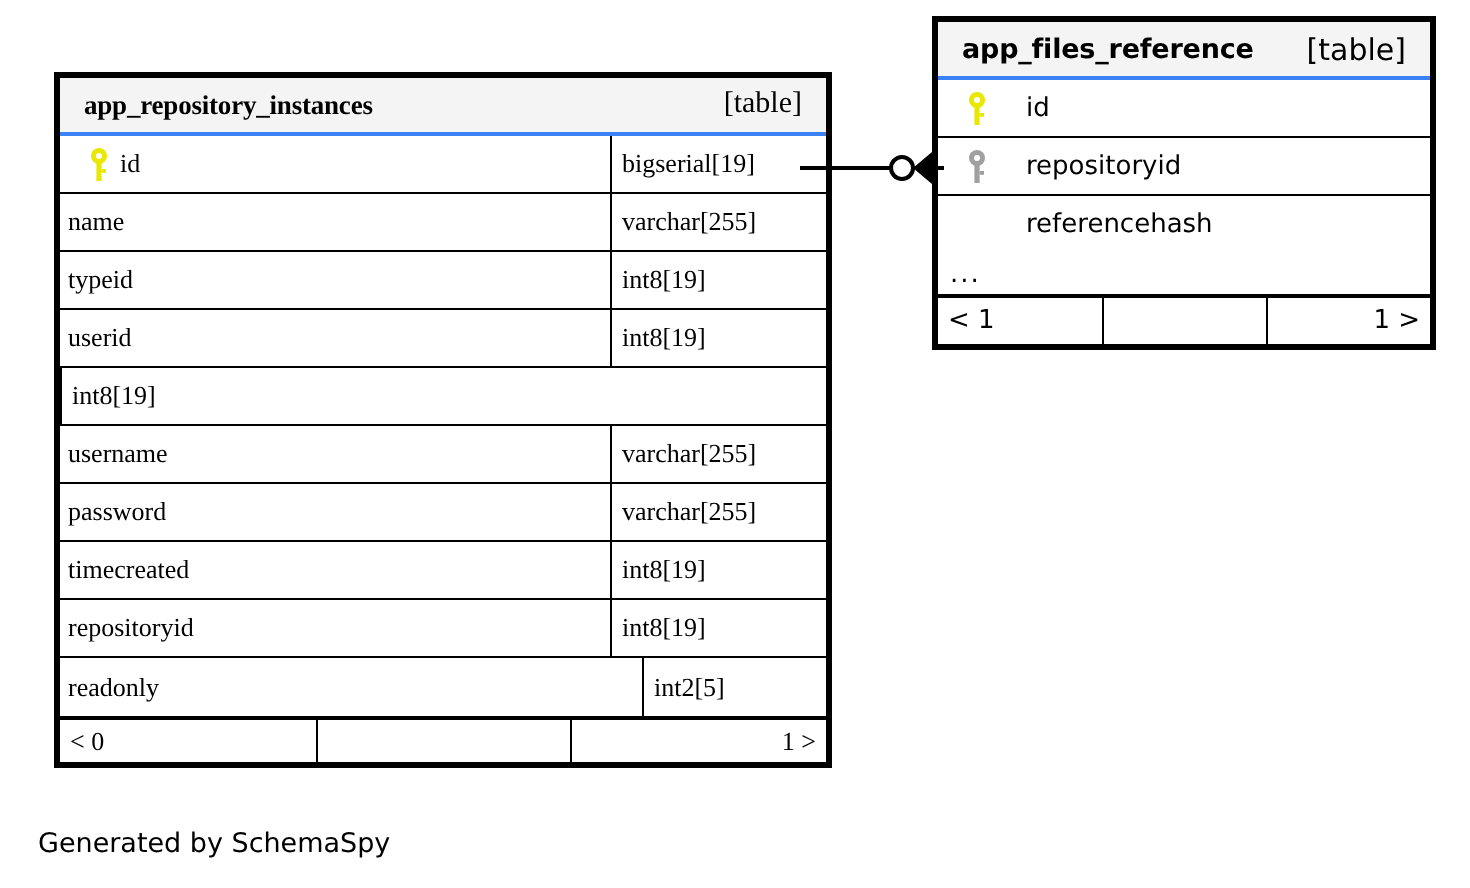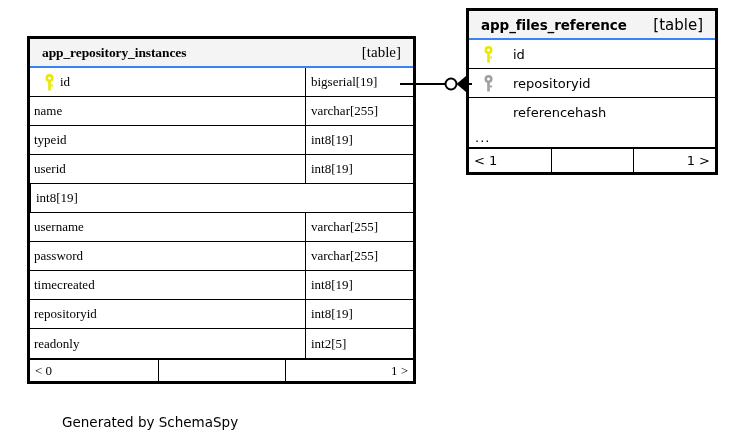--- a/index.html
+++ b/index.html
@@ -134,21 +134,20 @@
     height: 32px;
   }
 
   
   .caption {
     position: absolute;
     left: 19px;
     top: 414px;
     font-size: 13.5px;
     white-space: nowrap;
-    margin-left: 43px;
   }
 </style>
 </head>
 <body>
 
 <div class="er-table" id="table-left" style="left:27px; top:36px; width:389px;font-family:Liberation Serif, serif;">
 
   <div class="tbl-header">
     <span class="tbl-name">app_repository_instances</span>
     <span class="tbl-tag">[table]</span>
@@ -221,21 +220,21 @@
       <div class="cell-name indent">
         <span class="col-label">repositoryid</span>
       </div>
       <div class="cell-type" style="width:108px;">int8[19]</div>
     </div>
 
     <div class="row">
       <div class="cell-name indent">
         <span class="col-label">readonly</span>
       </div>
-      <div class="cell-type" style="width:108px;">int2[5]</div>
+      <div class="cell-type" style="width:92px;">int2[5]</div>
     </div>
 
   </div>
 
   <div class="tbl-footer">
     <div class="foot-cell foot-left">&lt; 0</div>
     <div class="foot-cell foot-mid"></div>
     <div class="foot-cell foot-right">1 &gt;</div>
   </div>
 </div>

